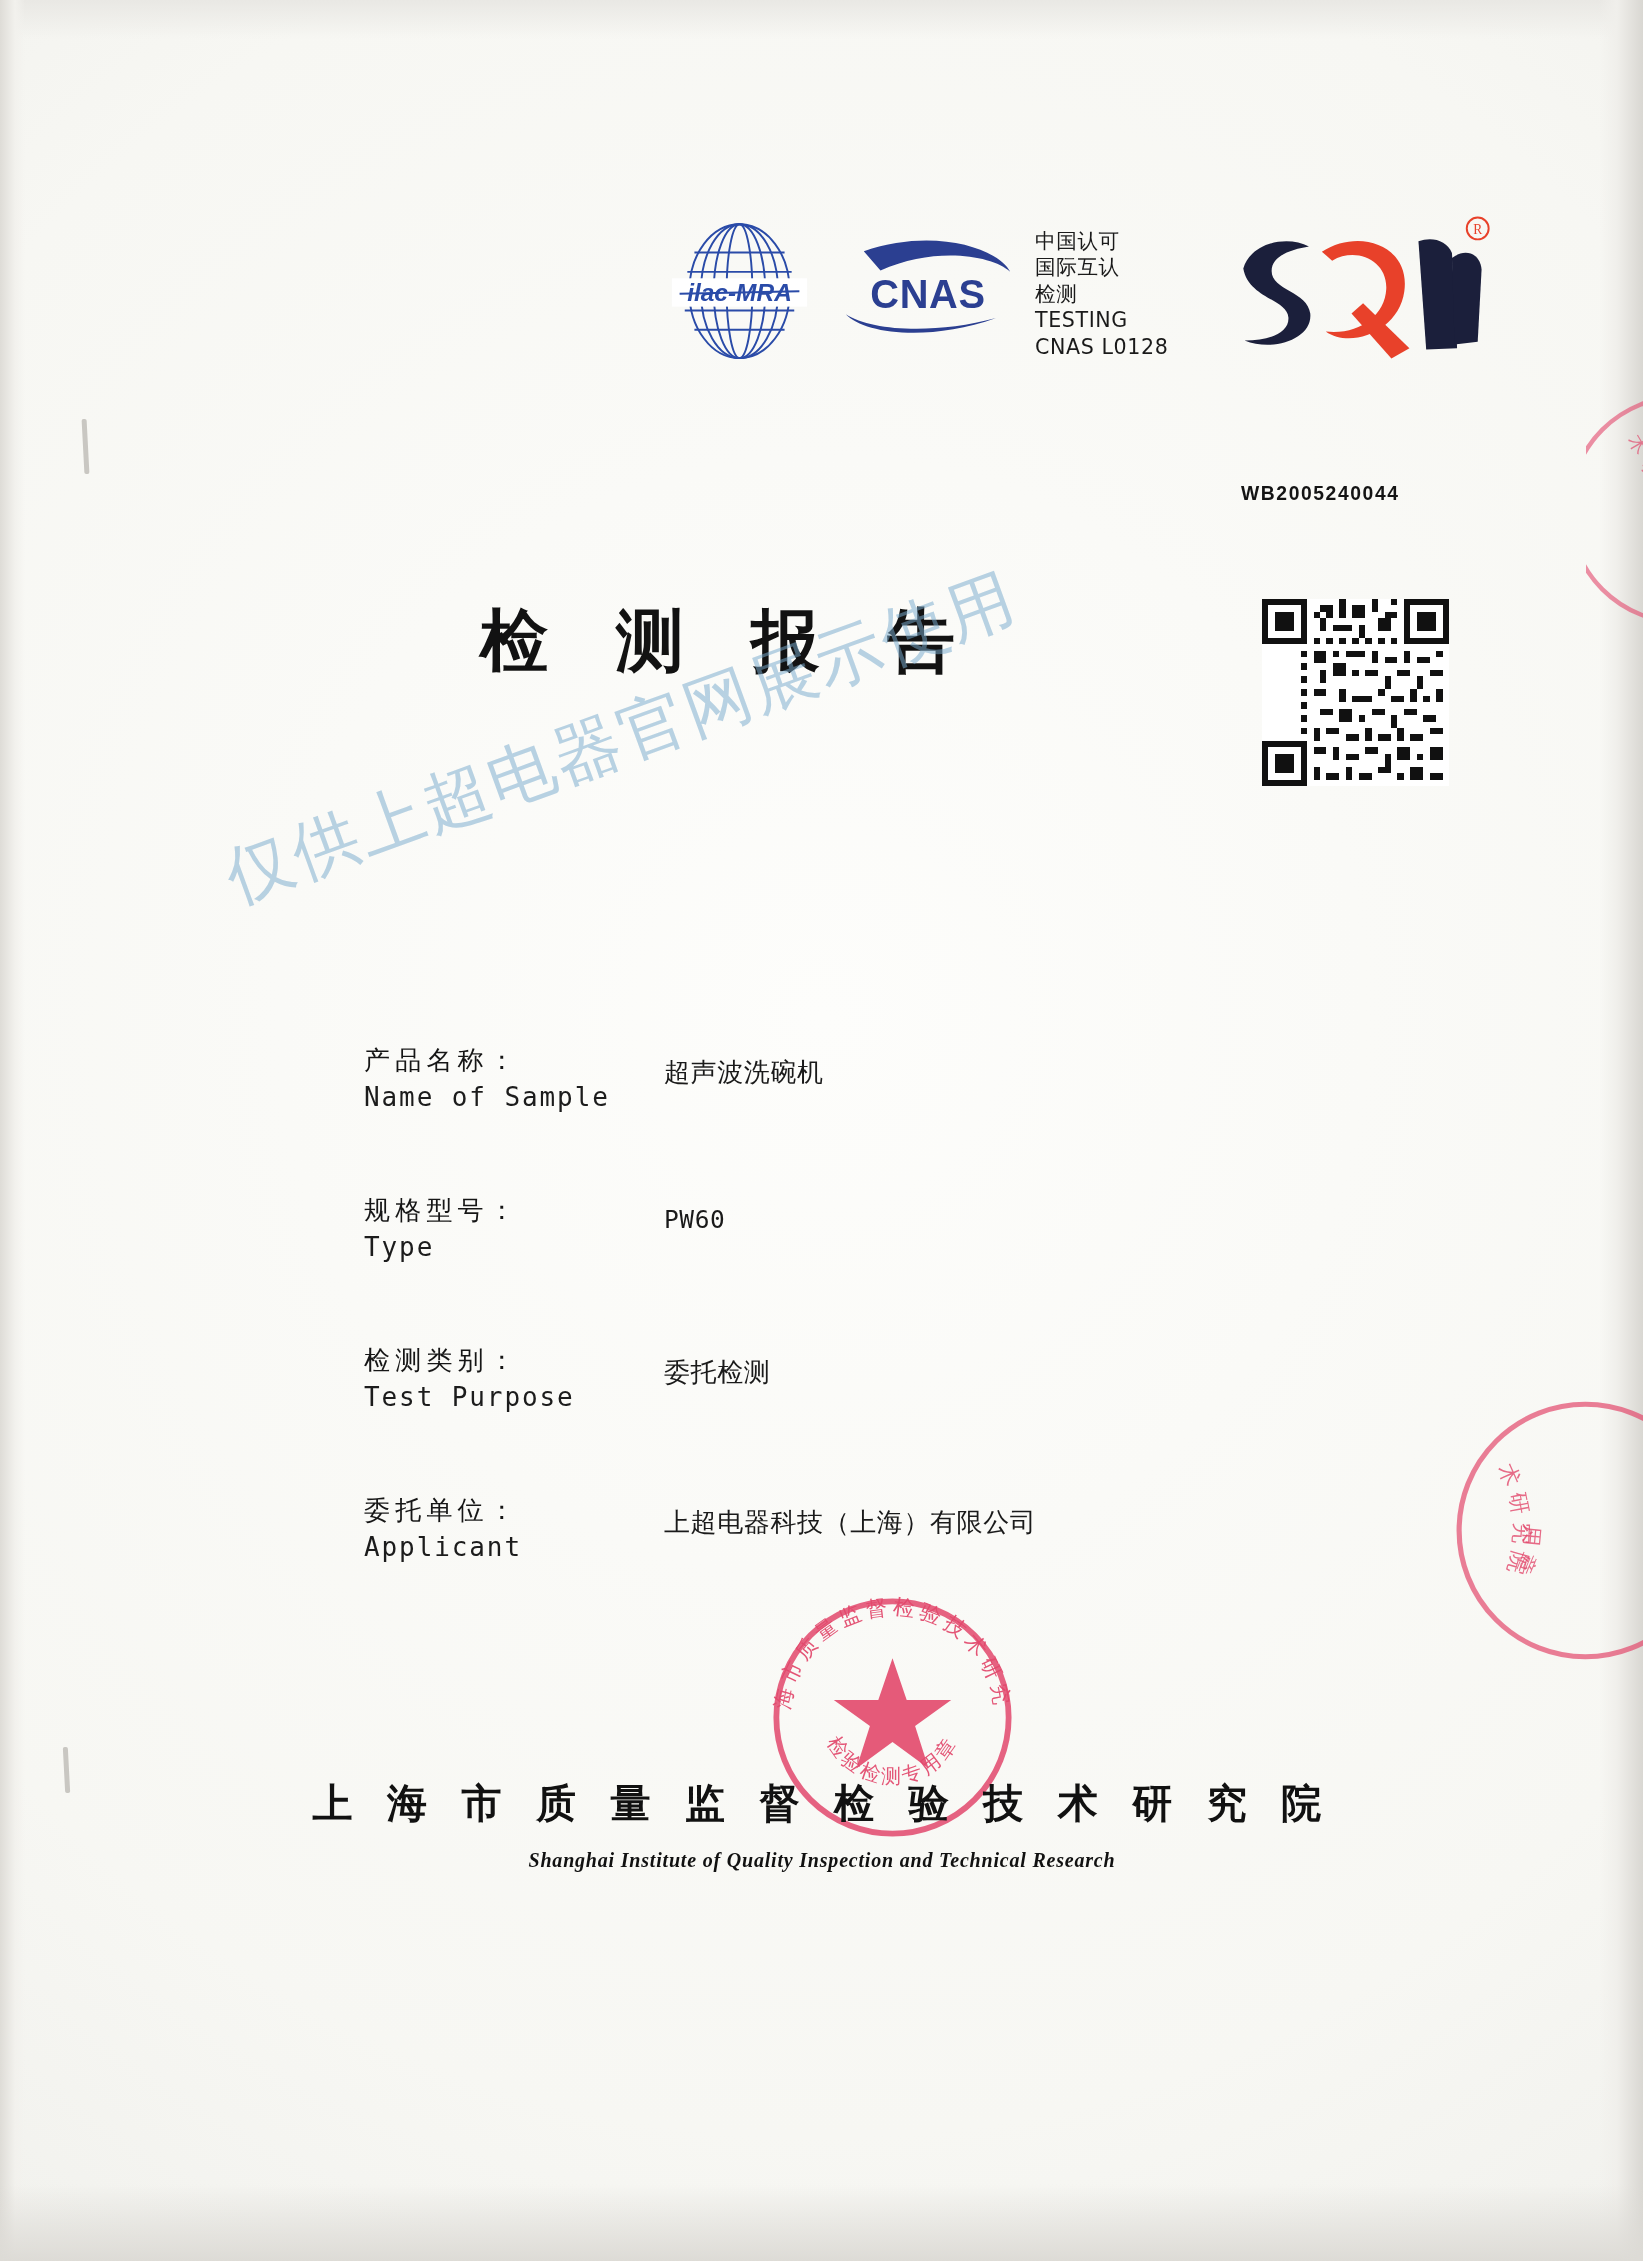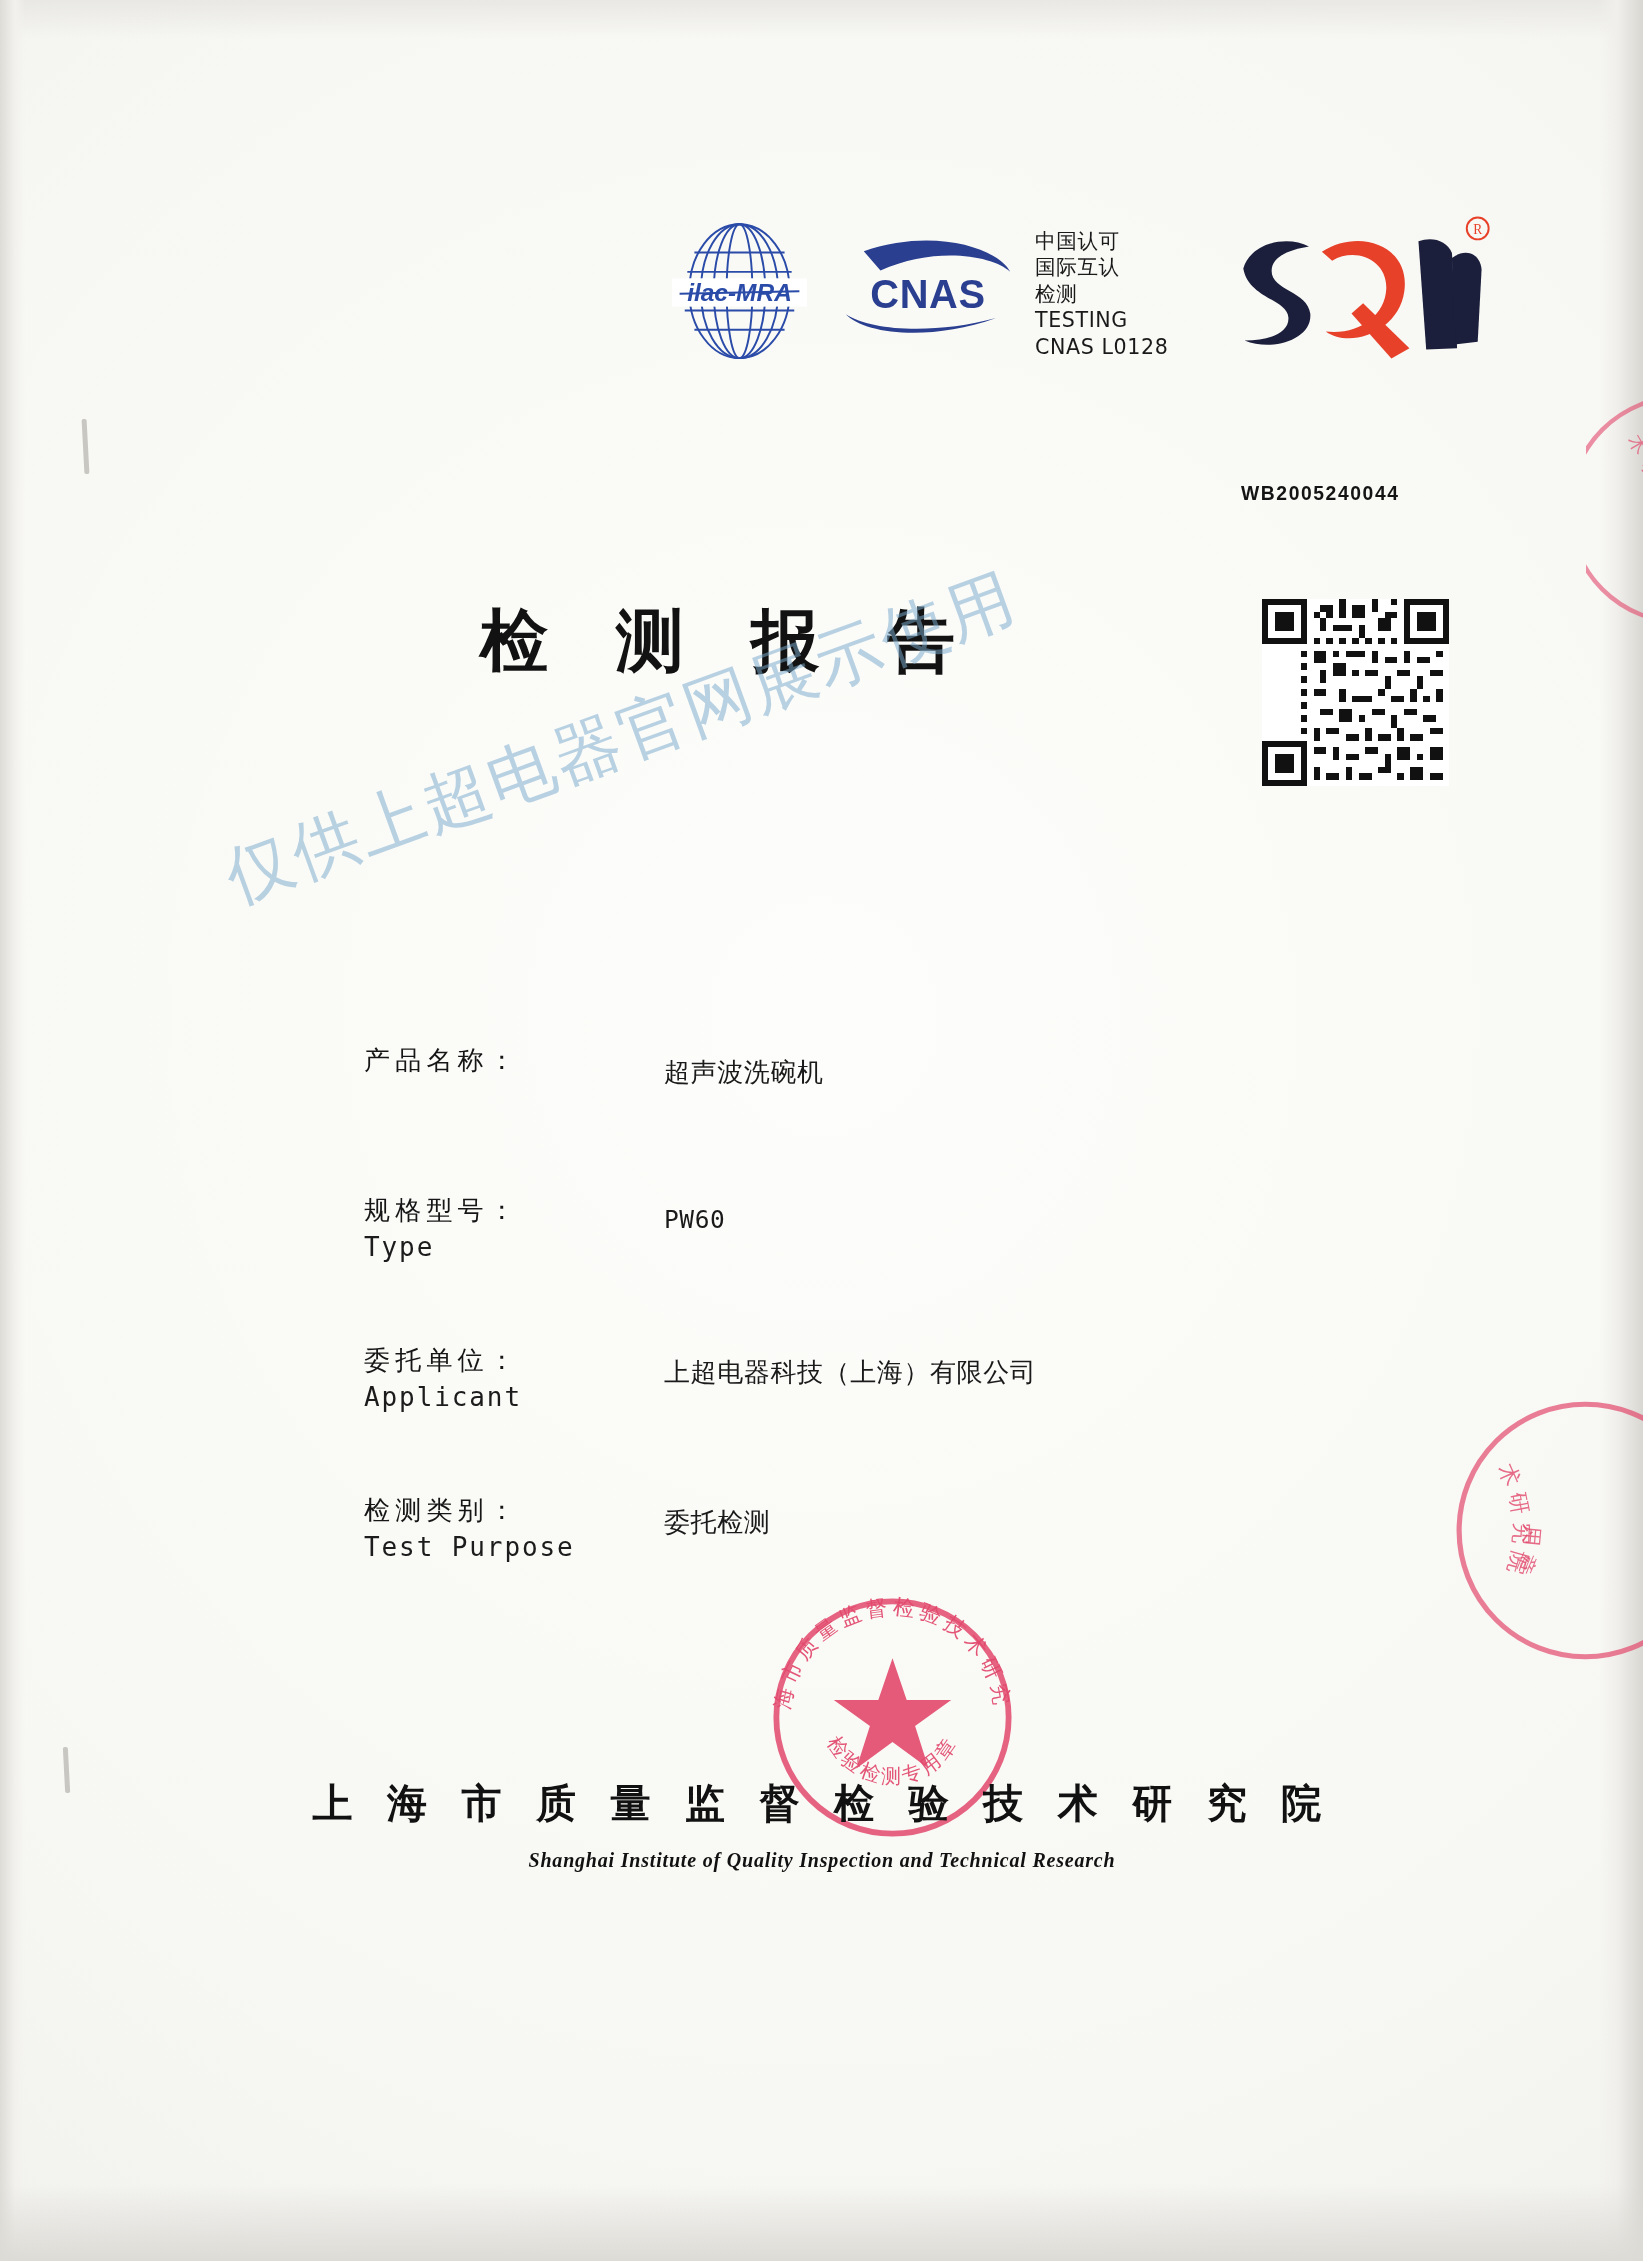--- a/index.html
+++ b/index.html
@@ -440,39 +440,40 @@
         <rect x="8" y="2" width="1" height="1"></rect>
           <rect x="10" y="2" width="1" height="1"></rect>
       </g>
     </svg>
   </div>
 
   <div class="fields">
 
     <div class="field">
       <div class="label-cn">产品名称：</div>
+      <div class="label-en">Name of Sample</div>
       <div class="value">超声波洗碗机</div>
     </div>
 
     <div class="field">
       <div class="label-cn">规格型号：</div>
       <div class="label-en">Type</div>
       <div class="value mono">PW60</div>
     </div>
 
     <div class="field">
+      <div class="label-cn">检测类别：</div>
+      <div class="label-en">Test Purpose</div>
+      <div class="value">委托检测</div>
+    </div>
+
+    <div class="field">
       <div class="label-cn">委托单位：</div>
       <div class="label-en">Applicant</div>
       <div class="value">上超电器科技（上海）有限公司</div>
-    </div>
-
-    <div class="field">
-      <div class="label-cn">检测类别：</div>
-      <div class="label-en">Test Purpose</div>
-      <div class="value">委托检测</div>
     </div>
   </div>
 
   <div class="watermark">仅供上超电器官网展示使用</div>
 
   <div class="seal-main">
     <svg width="271" height="271" viewBox="0 0 420 420">
       <defs>
         <path id="outerArc" d="M 50 210 A 160 160 0 1 1 370 210"></path>
         <path id="innerArc" d="M 110 250 A 112 112 0 0 0 310 250"></path>

